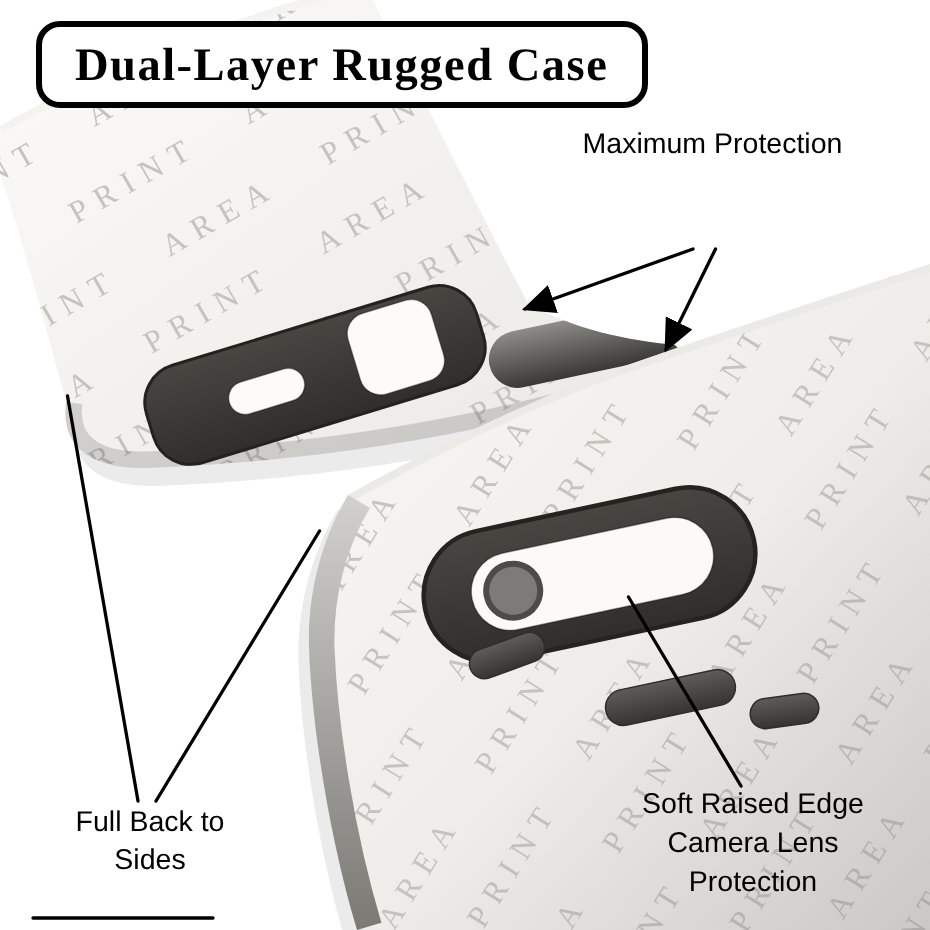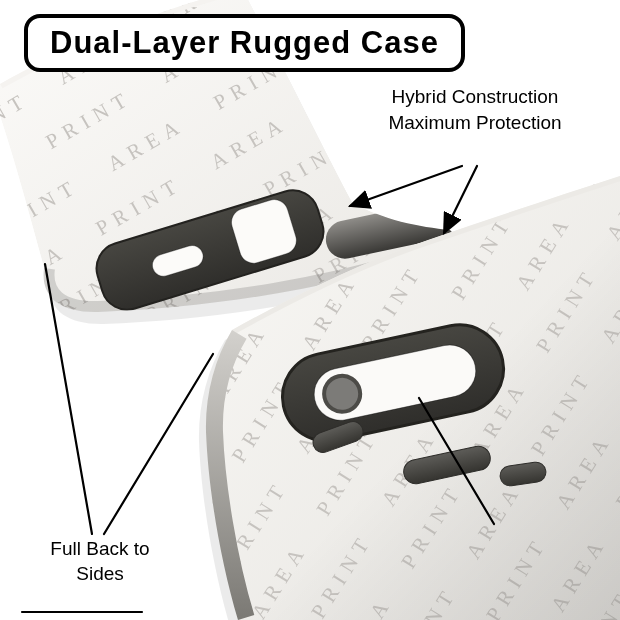--- a/index.html
+++ b/index.html
@@ -1,21 +1,21 @@
 <!DOCTYPE html>
 <html><head>
 <meta charset="utf-8">
 <style>
   html,body{margin:0;padding:0;background:#ffffff;}
   .canvas{position:relative;width:620px;height:620px;overflow:hidden;background:#ffffff;
           font-family:"Liberation Sans",sans-serif;color:#000;}
   .canvas svg{position:absolute;left:0;top:0;}
   .title-badge{position:absolute;left:24px;top:14px;display:inline-block;background:#ffffff;
                border:4px solid #000;border-radius:16px;padding:7px 22px;
-               font-size:31px;font-weight:bold;letter-spacing:1px;white-space:nowrap;z-index:5;}
+               font-size:31px;font-weight:bold;letter-spacing:1px;white-space:nowrap;z-index:5;font-family:Liberation Serif, serif;}
   .callout{position:absolute;text-align:center;font-size:19px;line-height:26px;z-index:6;}
   .callout span{display:block;}
   .callout-hybrid{left:330px;top:84px;width:290px;}
   .callout-fullbody{left:8px;top:536px;width:184px;line-height:25px;}
   .callout-camera{left:392px;top:524px;width:220px;}
   .pw{font-family:"Liberation Serif",serif;font-size:21px;letter-spacing:7px;
       word-spacing:26px;fill:#c6c3bf;}
   .annot{stroke:#000;stroke-width:2.2;stroke-linecap:round;}
 </style>
 </head>
@@ -147,23 +147,27 @@
     <line class="annot" x1="104" y1="534" x2="213" y2="354"></line>
     <line class="annot" x1="494" y1="524" x2="419" y2="398"></line>
     <line class="annot" x1="22" y1="612" x2="142" y2="612"></line>
   </svg>
 
   <div class="title-badge">
     <span>Dual-Layer Rugged Case</span>
   </div>
 
   <div class="callout callout-hybrid">
-    <span>Hybrid Construction</span>
     <span>Maximum Protection</span>
   </div>
 
   <div class="callout callout-fullbody">
     <span>Full Back to</span>
     <span>Sides</span>
   </div>
 
+  <div class="callout callout-camera">
+    <span>Soft Raised Edge</span>
+    <span>Camera Lens</span>
+    <span>Protection</span>
+  </div>
 
 </div>
 
 </body></html>

